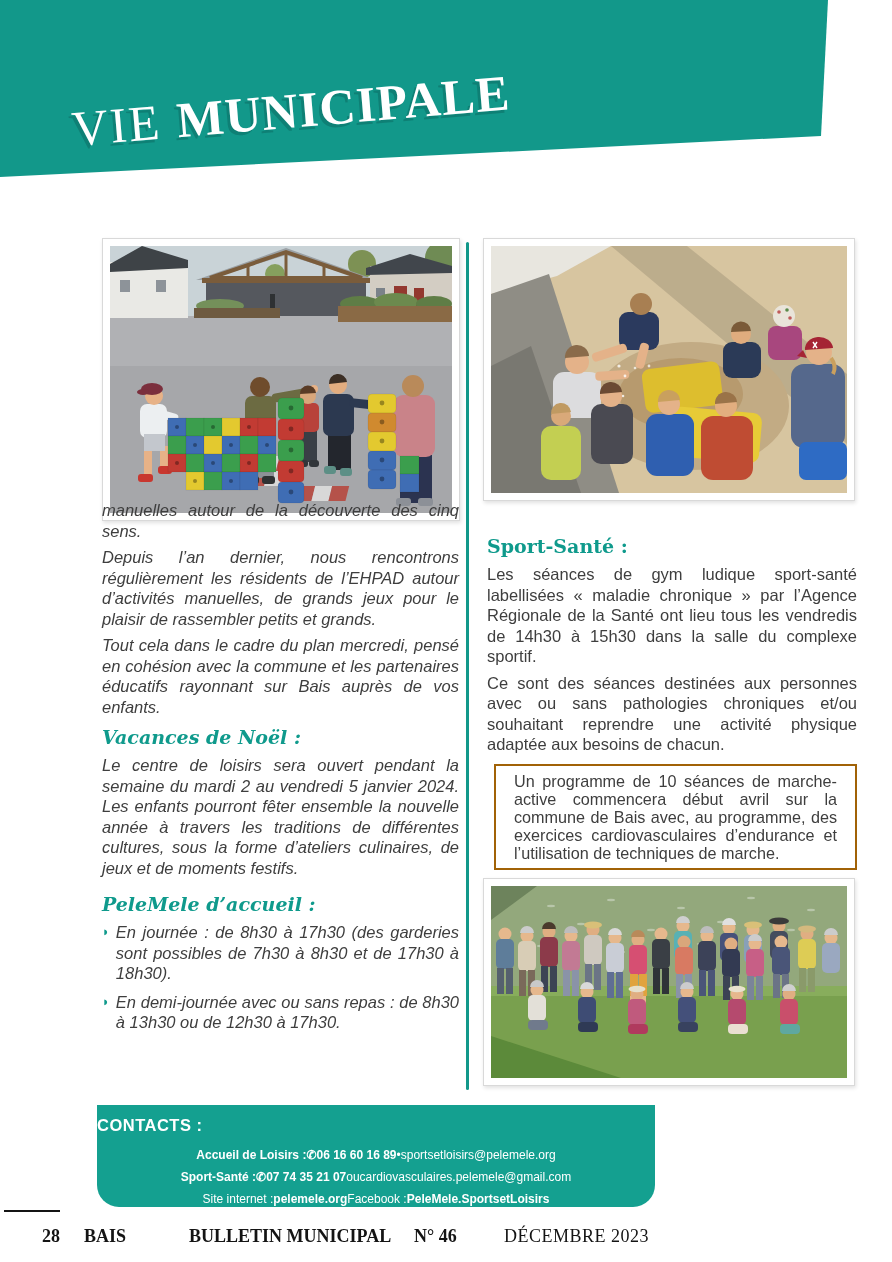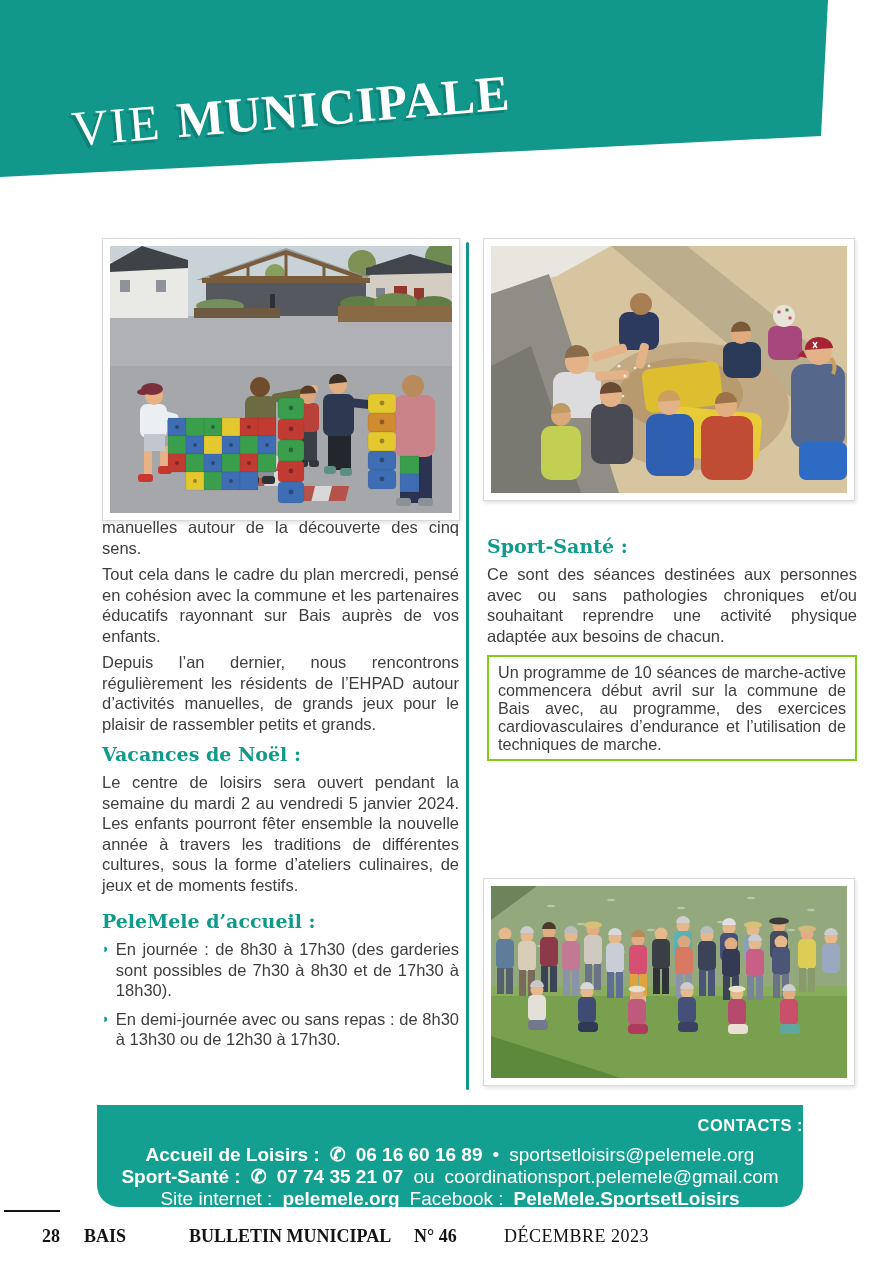--- a/index.html
+++ b/index.html
@@ -22,37 +22,37 @@
   .photo{position:absolute;background:#fff;border:1px solid #d9d9d9;padding:7px;
          box-shadow:1px 2px 4px rgba(0,0,0,0.12);}
   .photo svg{display:block;}
 
   
   .divider{position:absolute;left:466px;top:242px;width:3px;height:848px;
            background:#12988a;border-radius:2px;}
 
   
   .col{position:absolute;text-align:justify;font-size:16.5px;line-height:20.5px;}
-  .col-left{left:102px;top:517px;width:357px;}
+  .col-left{left:102px;top:500px;width:357px;font-style:italic;}
   .col-right{left:487px;top:534px;width:370px;}
   .col p{margin:0 0 6px 0;}
   .sec-heading{font-family:"DejaVu Serif",serif;font-weight:700;color:#0f9a8c;
       font-size:19px;line-height:24px;margin:8px 0 6px 0;text-align:left;}
   .bullet-item{display:flex;margin:0 0 8px 0;}
   .bullet-marker{color:#0f9a8c;font-size:13px;line-height:20.5px;margin-right:6px;flex:0 0 auto;}
   .bullet-text{flex:1;text-align:justify;}
-  .highlight-box{border:2px solid #84cc16;padding:6px 9px;margin-top:9px;
-      font-size:16.2px;line-height:18px;text-align:justify;}
+  .highlight-box{border:2px solid #a16207;padding:6px 18px;margin-top:9px;
+      font-size:16.2px;line-height:18px;text-align:justify;margin-left:7px;}
 
   
-  .contacts{position:absolute;left:97px;top:1105px;width:706px;height:102px;
+  .contacts{position:absolute;left:97px;top:1105px;width:558px;height:102px;
       background:#14a090;border-radius:0 0 22px 22px;color:#fff;
-      box-sizing:border-box;padding-top:11px;text-align:right;}
+      box-sizing:border-box;padding-top:11px;text-align:left;}
   .contacts-title{font-weight:700;font-size:16.5px;margin:0 0 9px 0;letter-spacing:0.5px;}
-  .c-line{display:flex;justify-content:center;gap:10px;font-size:19px;line-height:22px;white-space:nowrap;}
+  .c-line{display:flex;justify-content:center;gap:0;font-size:12px;line-height:22px;white-space:nowrap;}
   .cb{font-weight:700;}
   .phone-ic{font-weight:700;}
 
   
   .footer-rule{position:absolute;left:4px;top:1210px;width:56px;height:2px;background:#141414;}
   .footer{position:absolute;left:0;top:1226px;width:820px;height:24px;
       font-family:"Liberation Serif",serif;font-size:18px;color:#141414;}
   .footer span{position:absolute;top:0;}
   .f-num{left:42px;font-weight:700;}
   .f-city{left:84px;font-weight:700;}
@@ -334,37 +334,38 @@
           <circle cx="235" cy="160" r="11" fill="#e2ae7f"></circle>
           <path d="M224,158 a11,11 0 0 1 22,-2 l-22,2 z" fill="#9a7348"></path>
         </g>
     </svg>
   </div>
 
   <div class="divider"></div>
 
   <div class="col col-left">
     <p>manuelles autour de la découverte des cinq sens.</p>
+    <p>Depuis l’an dernier, nous rencontrons régulièrement les résidents de l’EHPAD autour d’activités manuelles, de grands jeux pour le plaisir de rassembler petits et grands.</p>
     <p>Tout cela dans le cadre du plan mercredi, pensé en cohésion avec la commune et les partenaires éducatifs rayonnant sur Bais auprès de vos enfants.</p>
-    <p>Depuis l’an dernier, nous rencontrons régulièrement les résidents de l’EHPAD autour d’activités manuelles, de grands jeux pour le plaisir de rassembler petits et grands.</p>
     <h2 class="sec-heading">Vacances de Noël :</h2>
     <p>Le centre de loisirs sera ouvert pendant la semaine du mardi 2 au vendredi 5 janvier 2024. Les enfants pourront fêter ensemble la nouvelle année à travers les traditions de différentes cultures, sous la forme d’ateliers culinaires, de jeux et de moments festifs.</p>
     <h2 class="sec-heading" style="margin-top:14px;">PeleMele d’accueil :</h2>
     <div class="bullet-item">
       <span class="bullet-marker">◗</span>
       <span class="bullet-text">En journée : de 8h30 à 17h30 (des garderies sont possibles de 7h30 à 8h30 et de 17h30 à 18h30).</span>
     </div>
     <div class="bullet-item">
       <span class="bullet-marker">◗</span>
       <span class="bullet-text">En demi-journée avec ou sans repas : de 8h30 à 13h30 ou de 12h30 à 17h30.</span>
     </div>
   </div>
 
   <div class="col col-right">
     <h2 class="sec-heading" style="margin-top:0;">Sport-Santé :</h2>
+    <p>Les séances de gym ludique sport-santé labellisées « maladie chronique » par l’Agence Régionale de la Santé ont lieu tous les vendredis de 14h30 à 15h30 dans la salle du complexe sportif.</p>
     <p>Ce sont des séances destinées aux personnes avec ou sans pathologies chroniques et/ou souhaitant reprendre une activité physique adaptée aux besoins de chacun.</p>
     <div class="highlight-box">Un programme de 10 séances de marche-active commencera début avril sur la commune de Bais avec, au programme, des exercices cardiovasculaires d’endurance et l’utilisation de techniques de marche.</div>
   </div>
 
   <div class="photo" style="left:483px;top:878px;">
     <svg width="356" height="192" viewBox="0 0 356 192">
       <rect width="356" height="100" fill="#93a87c"></rect>
       <polygon points="0,0 46,0 0,34" fill="#6d835c"></polygon>
       <g fill="#ffffff" opacity="0.35">
         <ellipse cx="60" cy="20" rx="4" ry="1.2"></ellipse>
@@ -557,21 +558,21 @@
       <span class="phone-ic">✆</span>
       <span class="cb">06 16 60 16 89</span>
       <span>•</span>
       <span>sportsetloisirs@pelemele.org</span>
     </div>
     <div class="c-line">
       <span class="cb">Sport-Santé :</span>
       <span class="phone-ic">✆</span>
       <span class="cb">07 74 35 21 07</span>
       <span>ou</span>
-      <span>coordinationsport.pelemele@gmail.com</span>
+      <span>cardiovasculaires.pelemele@gmail.com</span>
     </div>
     <div class="c-line">
       <span>Site internet :</span>
       <span class="cb">pelemele.org</span>
       <span>Facebook :</span>
       <span class="cb">PeleMele.SportsetLoisirs</span>
     </div>
   </div>
 
   <div class="footer-rule"></div>

